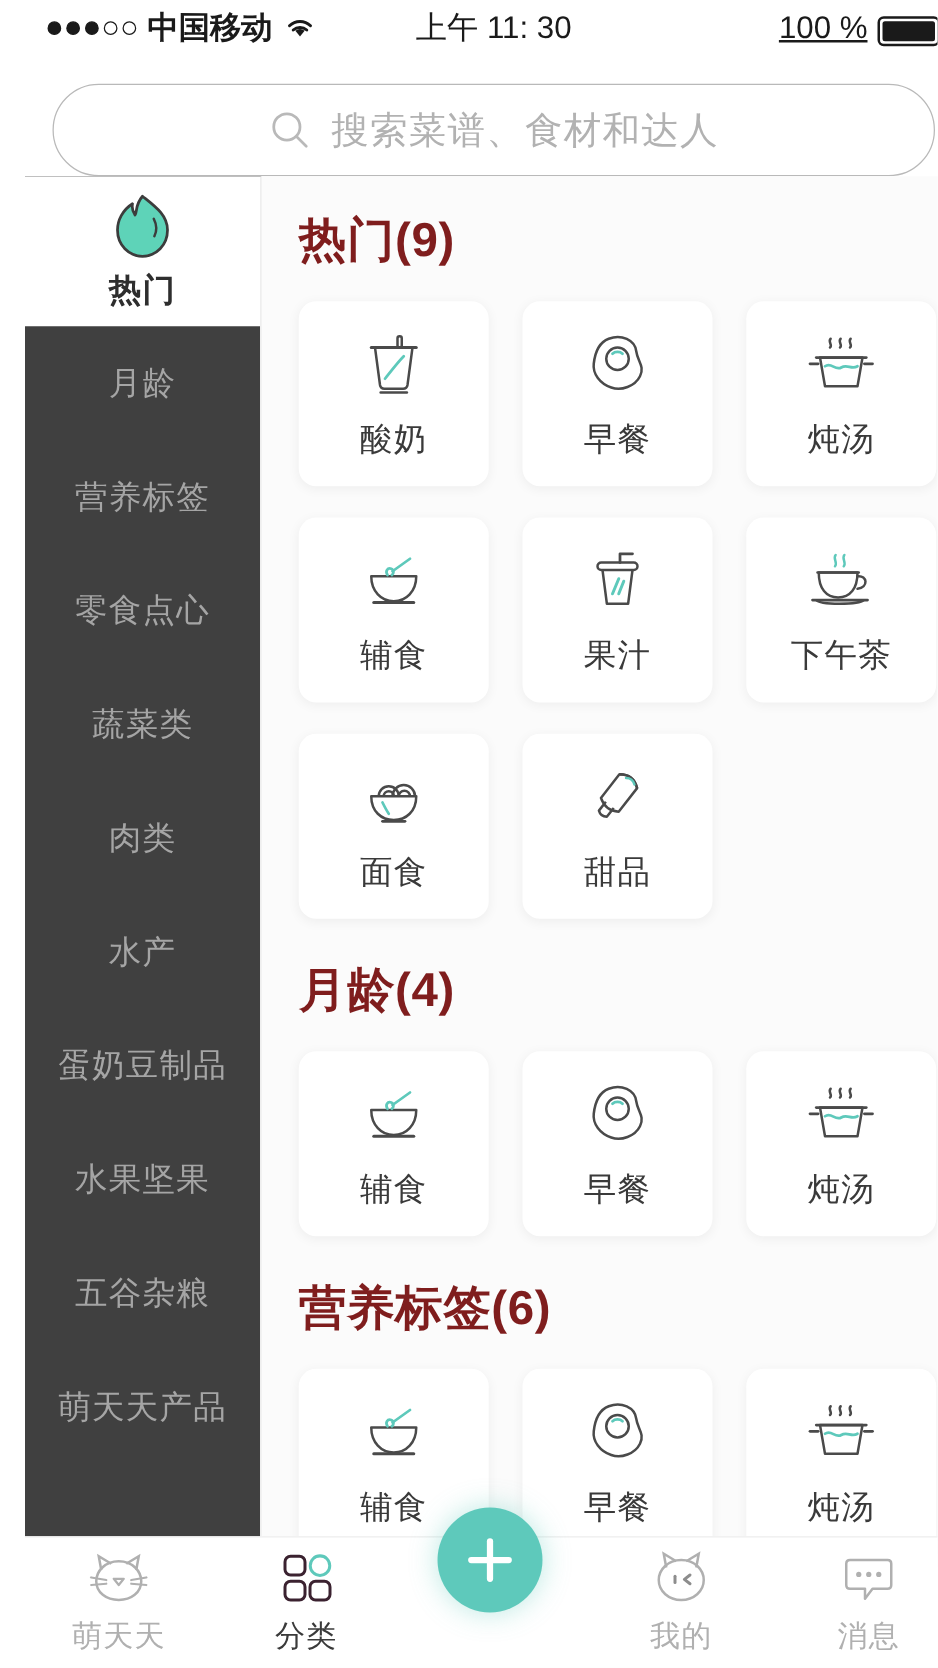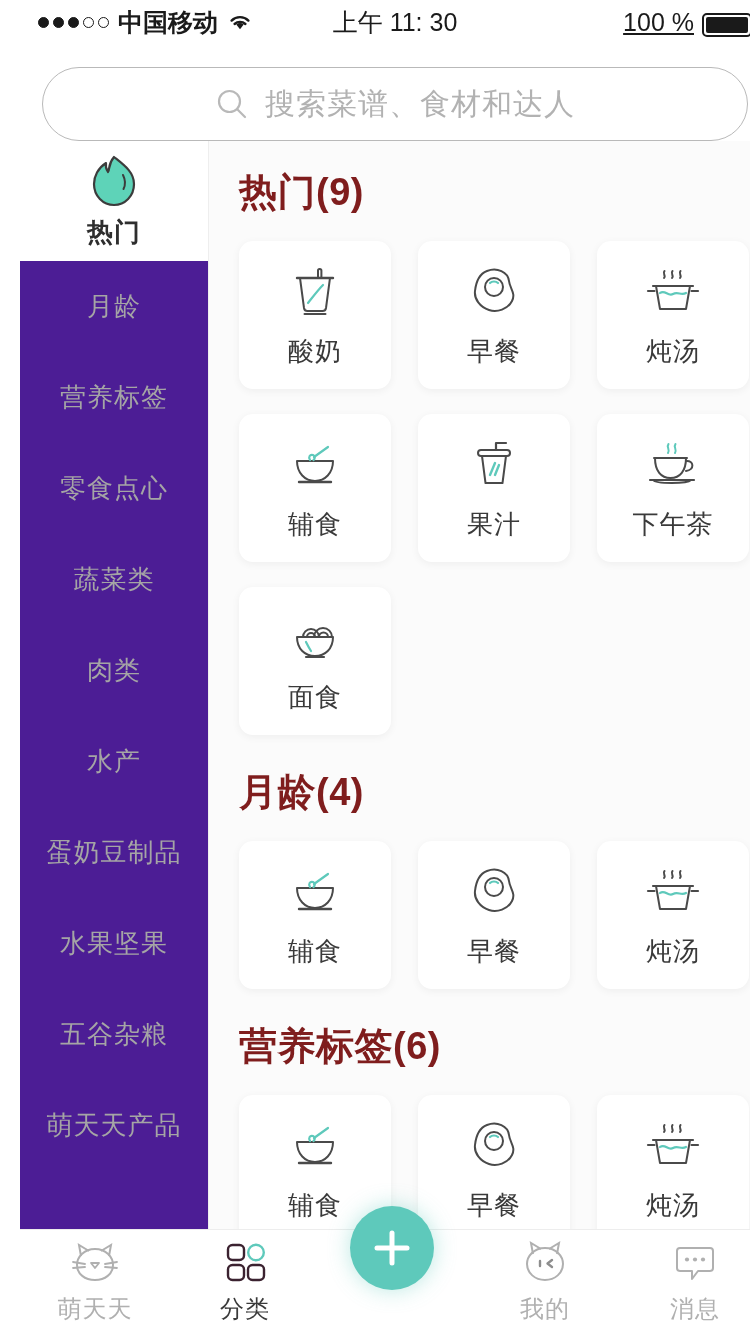--- a/index.html
+++ b/index.html
@@ -133,21 +133,21 @@
     height: 1113px;
     display: flex;
     overflow: hidden;
     background: #fbfbfb;
   }
 
   
   .sidebar {
     width: 188px;
     flex: 0 0 188px;
-    background: #4c1d95;
+    background: #404040;
     overflow: hidden;
     position: relative;
     border-right: 1px solid #eeeeee;
   }
   .side-item {
     height: 91px;
     display: flex;
     flex-direction: column;
     align-items: center;
     justify-content: center;
@@ -434,20 +434,33 @@
               <path d="M19 29 A8 8 0 0 1 35 29" fill="none" stroke="#4a4a4a" stroke-width="2"></path>
               <path d="M23 29 A4 4 0 0 1 31 29" fill="none" stroke="#4a4a4a" stroke-width="2"></path>
               <path d="M30 29 A9 9 0 0 1 48 29" fill="none" stroke="#4a4a4a" stroke-width="2"></path>
               <path d="M35 29 A4.5 4.5 0 0 1 44 29" fill="none" stroke="#4a4a4a" stroke-width="2"></path>
               <path d="M22 34 C24 38 25 40 27 43" stroke="#5ec9bb" stroke-width="2.2" fill="none" stroke-linecap="round"></path>
             </svg>
           </span>
           <span class="cat-label">面食</span>
         </div>
 
+        <div class="cat-card">
+          <span>
+            <svg class="cat-ico" viewBox="0 0 62 58">
+              <g transform="rotate(38 31 28)">
+                <path d="M22 14 Q31 7 40 14 L40 38 Q31 44 22 38 Z" fill="none" stroke="#4a4a4a" stroke-width="2" stroke-linejoin="round"></path>
+                <path d="M22 14 Q31 7 40 14" fill="none" stroke="#4a4a4a" stroke-width="2"></path>
+                <path d="M28 13 C30.5 11 34 11 36.5 13" stroke="#5ec9bb" stroke-width="2" fill="none" stroke-linecap="round"></path>
+                <path d="M27 38 L27 47 Q31 50 35 47 L35 38" fill="none" stroke="#4a4a4a" stroke-width="2" stroke-linejoin="round"></path>
+              </g>
+            </svg>
+          </span>
+          <span class="cat-label">甜品</span>
+        </div>
       </div>
 
       <div class="section-title">月龄(4)</div>
       <div class="grid">
 
         <div class="cat-card">
           <span>
             <svg class="cat-ico" viewBox="0 0 62 58">
               <path d="M13 26 L49 26 C49 38 41 46 31 46 C21 46 13 38 13 26 Z" fill="none" stroke="#4a4a4a" stroke-width="2" stroke-linejoin="round"></path>
               <line x1="15" y1="47" x2="47" y2="47" stroke="#4a4a4a" stroke-width="2.4" stroke-linecap="round"></line>

